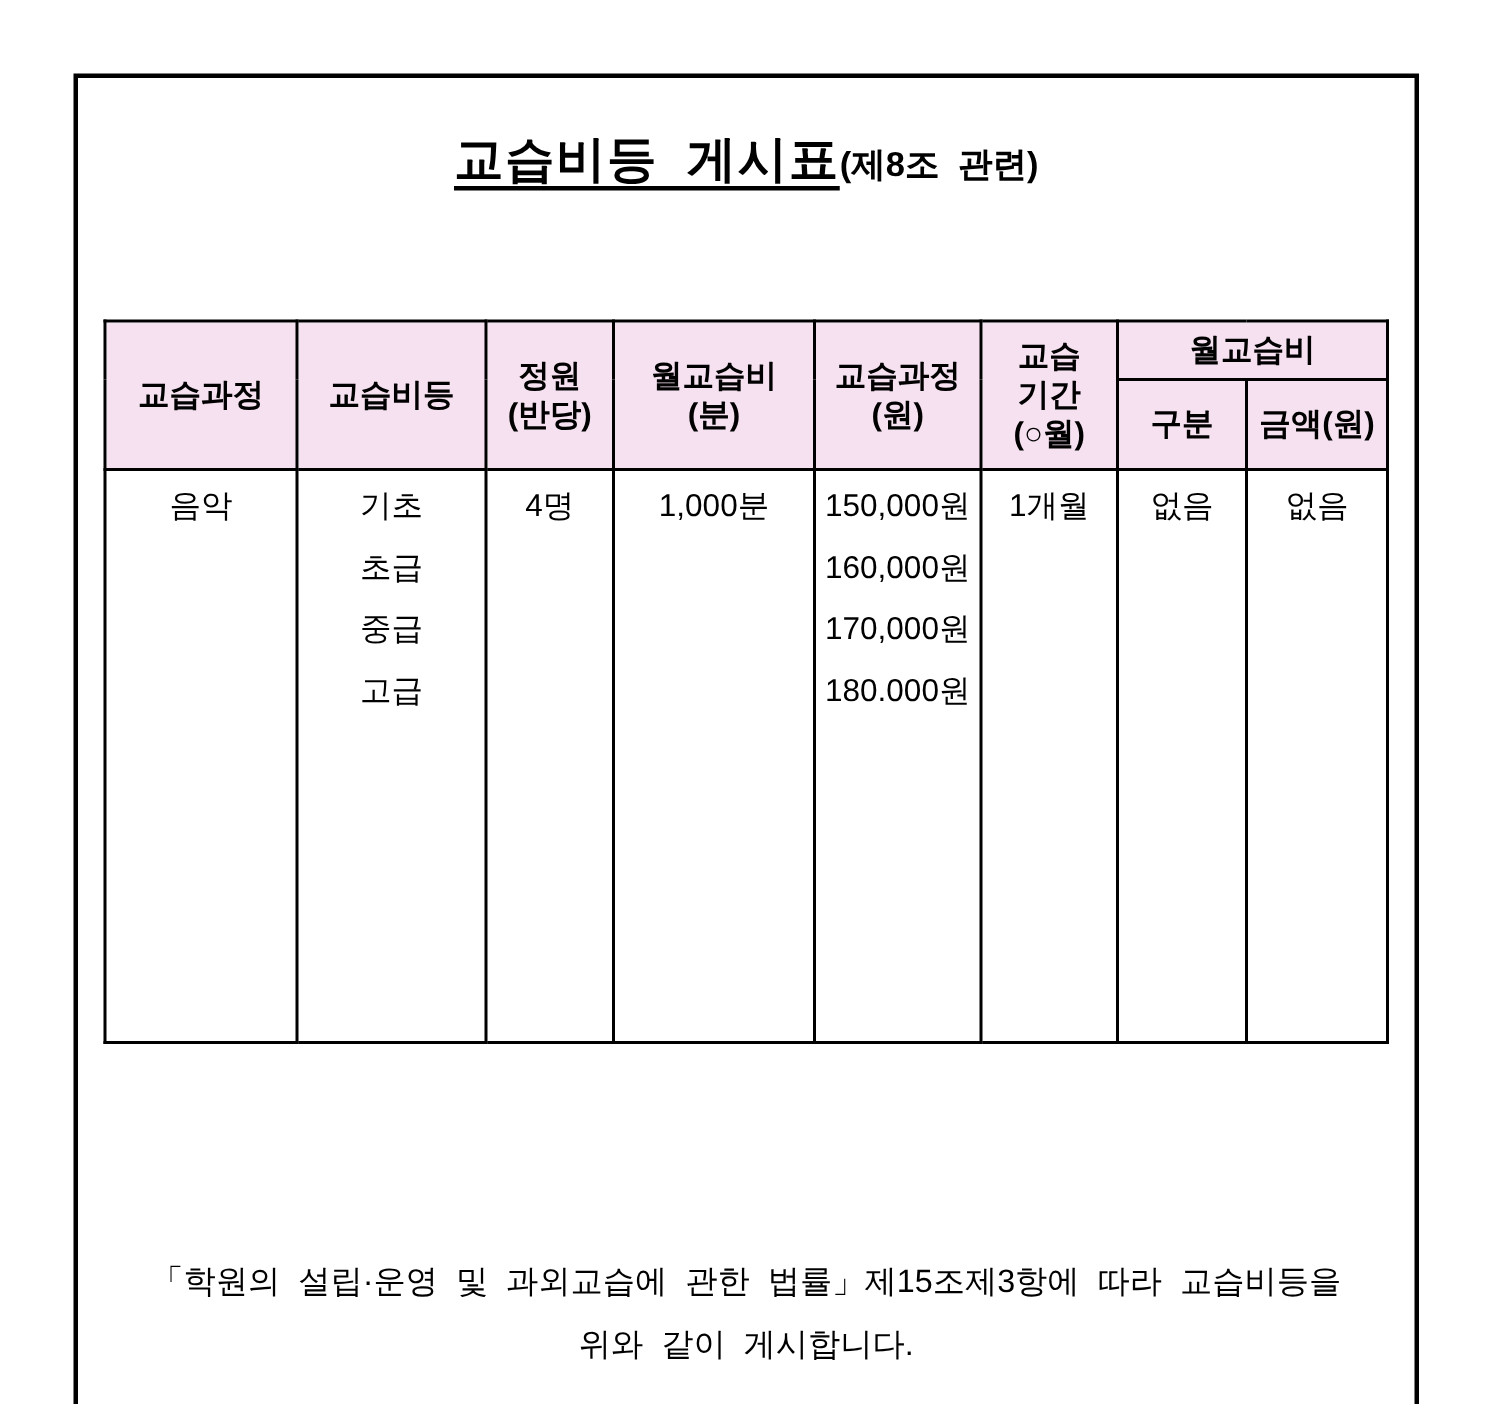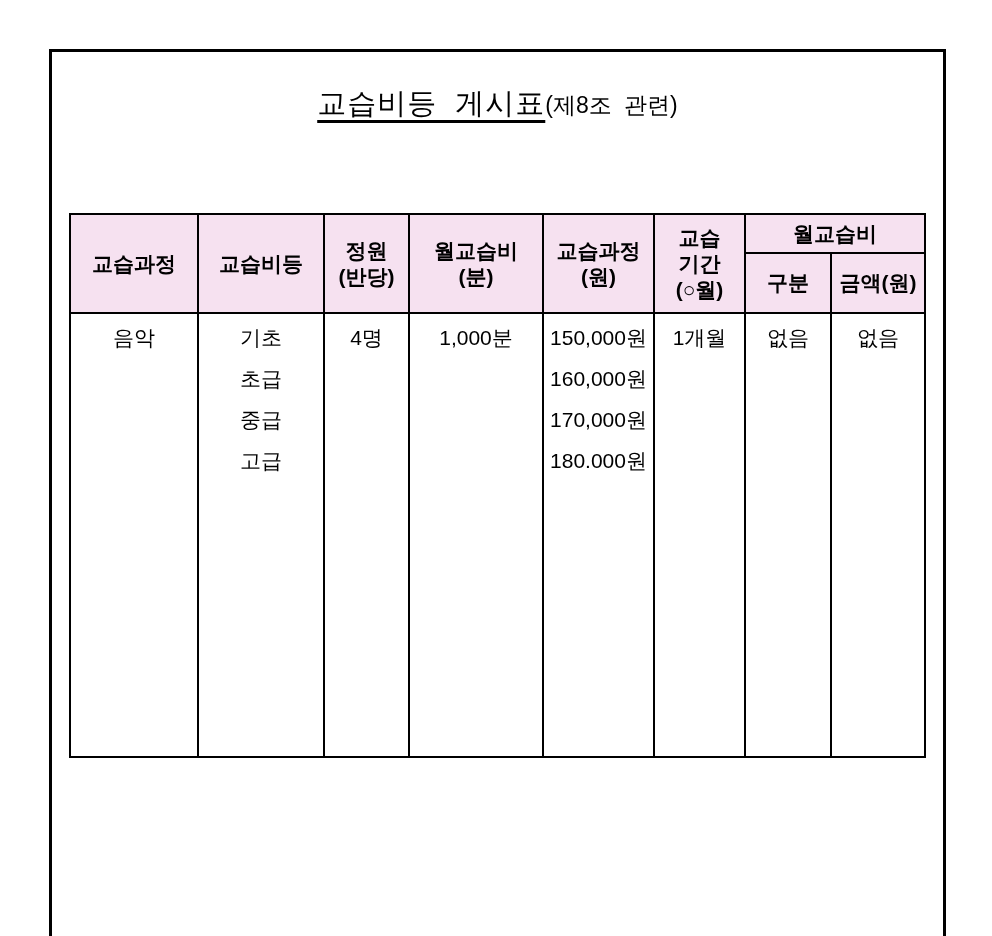--- a/index.html
+++ b/index.html
@@ -18,31 +18,31 @@
     background: transparent;
   }
   .title-wrap {
     position: absolute;
     left: 52px; top: 84px;
     width: 891px;
     text-align: center;
     white-space: nowrap;
   }
   .title-main {
-    font-size: 29px;
-    font-weight: normal;
+    font-size: 33px;
+    font-weight: bold;
     letter-spacing: 1px;
     word-spacing: 9px;
     text-decoration: underline;
     text-decoration-thickness: 3px;
     text-underline-offset: 7px;
   }
   .title-suffix {
     font-size: 23px;
-    font-weight: normal;
+    font-weight: bold;
     word-spacing: 6px;
   }
   table.fee-table {
     position: absolute;
     left: 69px; top: 213px;
     width: 855px;
     border-collapse: collapse;
     table-layout: fixed;
   }
   .fee-table td, .fee-table th {
@@ -60,21 +60,21 @@
   }
   .fee-table td {
     font-size: 21px;
     font-weight: normal;
     line-height: 41px;
     vertical-align: top;
     padding-top: 3px;
   }
   tr.hdr-top    { height: 39px; }
   tr.hdr-sub    { height: 60px; }
-  tr.data-row   { height: 444px; }
+  tr.data-row   { height: 382px; }
   .footer-wrap {
     position: absolute;
     left: 52px; top: 833px;
     width: 891px;
     text-align: center;
     font-size: 21.5px;
     line-height: 42px;
     word-spacing: 6px;
     white-space: nowrap;
   }
@@ -131,13 +131,15 @@
 170,000원
 180.000원</td>
       <td>1개월</td>
       <td>없음</td>
       <td>없음</td>
     </tr>
   </tbody>
 </table>
 
 <div class="footer-wrap">
+  <div>「학원의 설립·운영 및 과외교습에 관한 법률」제15조제3항에 따라 교습비등을</div>
+  <div>위와 같이 게시합니다.</div>
 </div>
 
 </body></html>

